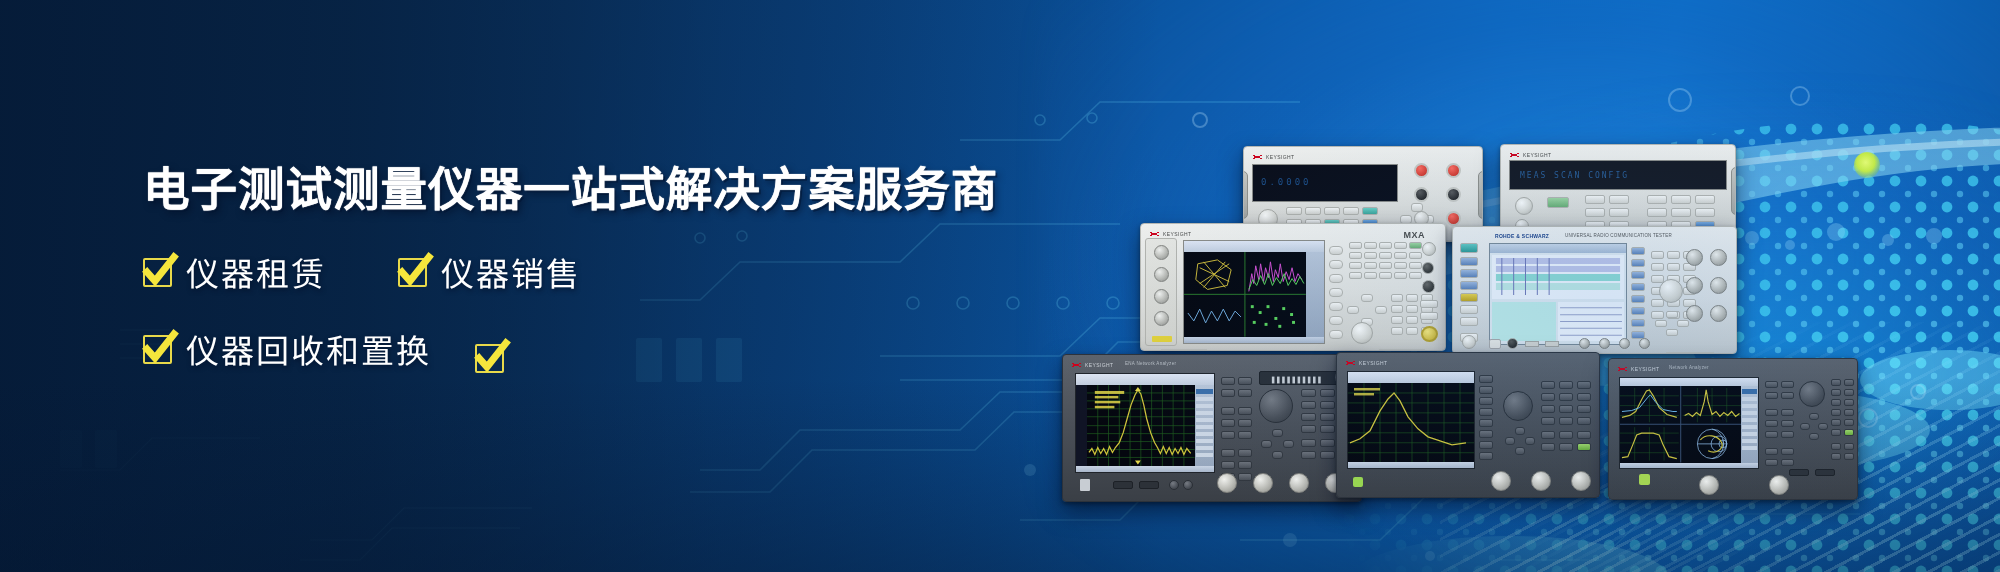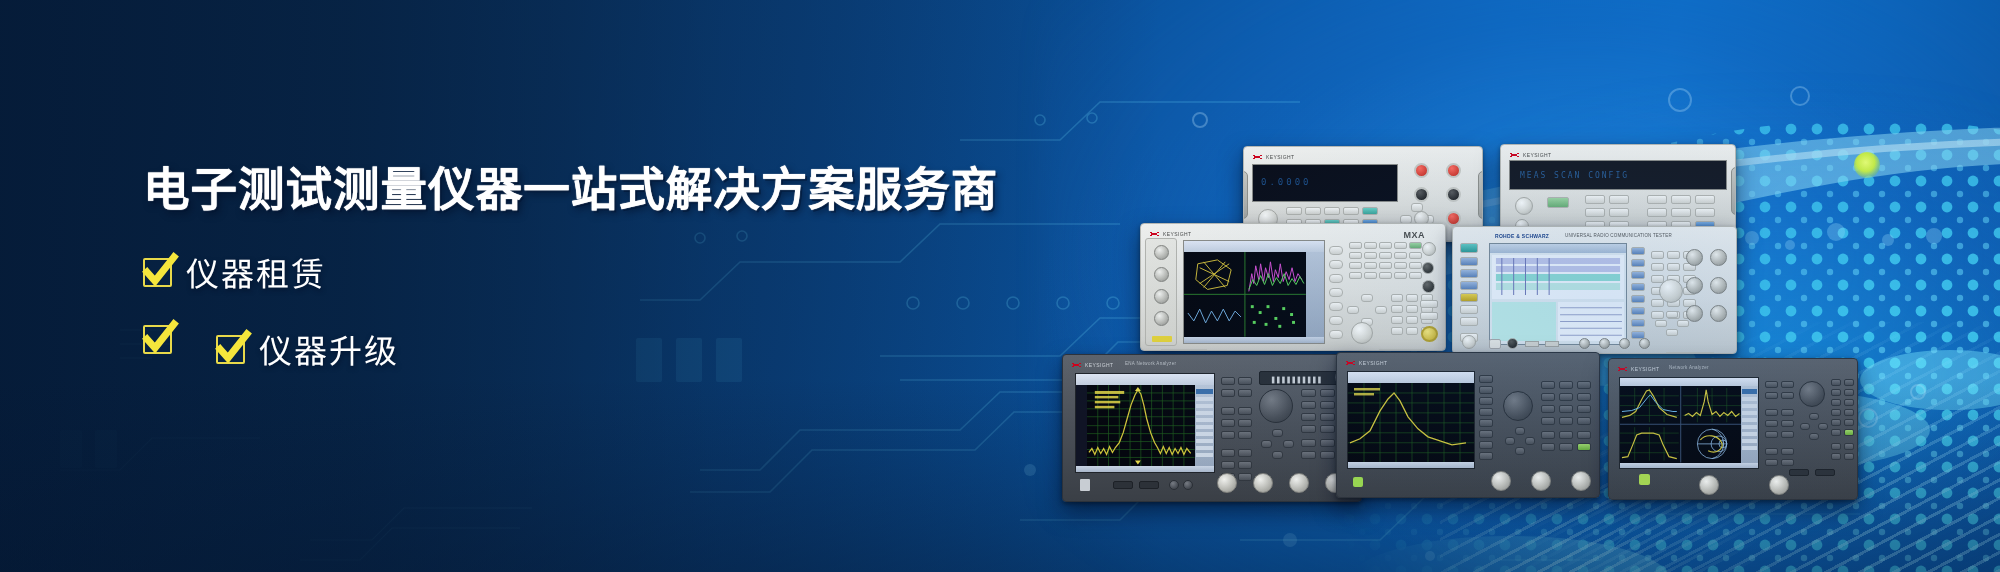--- a/index.html
+++ b/index.html
@@ -104,21 +104,21 @@
     font-size:47px; line-height:1; font-weight:700; color:#ffffff;
     letter-spacing:1px; white-space:nowrap;
     text-shadow:
        0 0 1px #fff,
        2px 2px 0 rgba(0,20,50,.55),
        3px 4px 7px rgba(0,12,34,.55);
     transform:scaleX(.99);
     transform-origin:left center;
   }
   .feature-rows{ margin-top:35px; }
-  .feature-row{ display:flex; align-items:flex-start; white-space:nowrap; }
+  .feature-row{ display:flex; align-items:flex-end; white-space:nowrap; }
   .feature-row + .feature-row{ margin-top:29px; }
 
   .feature{ display:flex; align-items:center; }
   .feature .tick{
     width:29px; height:29px; flex:none; position:relative;
     border:2px solid #e8d94a; border-radius:2px;
     background:rgba(10,45,90,.15);
   }
   .feature .tick svg{
     position:absolute; left:-4px; top:-7px; width:38px; height:38px;
@@ -1000,40 +1000,48 @@
             </svg>
           </span>
           <span class="flabel">仪器租赁</span>
         </div>
 
         <span class="gap-a"></span>
 
 
         <span class="gap-a"></span>
 
-      </div>
-
-      <div class="feature-row">
-
         <div class="feature">
           <span class="tick">
             <svg viewBox="0 0 38 38" aria-hidden="true">
               <path d="M6 19 L14 28 L33 4" fill="none" stroke="#f5e63c" stroke-width="7" stroke-linecap="square" stroke-linejoin="miter"></path>
             </svg>
           </span>
-        </div>
-
-        <span class="gap-b"></span>
+          <span class="flabel">仪器销售</span>
+        </div>
+      </div>
+
+      <div class="feature-row">
 
         <div class="feature">
           <span class="tick">
             <svg viewBox="0 0 38 38" aria-hidden="true">
               <path d="M6 19 L14 28 L33 4" fill="none" stroke="#f5e63c" stroke-width="7" stroke-linecap="square" stroke-linejoin="miter"></path>
             </svg>
           </span>
-          <span class="flabel">仪器升级</span>
+          <span class="flabel">仪器回收和置换</span>
+        </div>
+
+        <span class="gap-b"></span>
+
+        <div class="feature">
+          <span class="tick">
+            <svg viewBox="0 0 38 38" aria-hidden="true">
+              <path d="M6 19 L14 28 L33 4" fill="none" stroke="#f5e63c" stroke-width="7" stroke-linecap="square" stroke-linejoin="miter"></path>
+            </svg>
+          </span>
         </div>
       </div>
 
     </div>
   </div>
 
 </div>
 
 </body></html>

